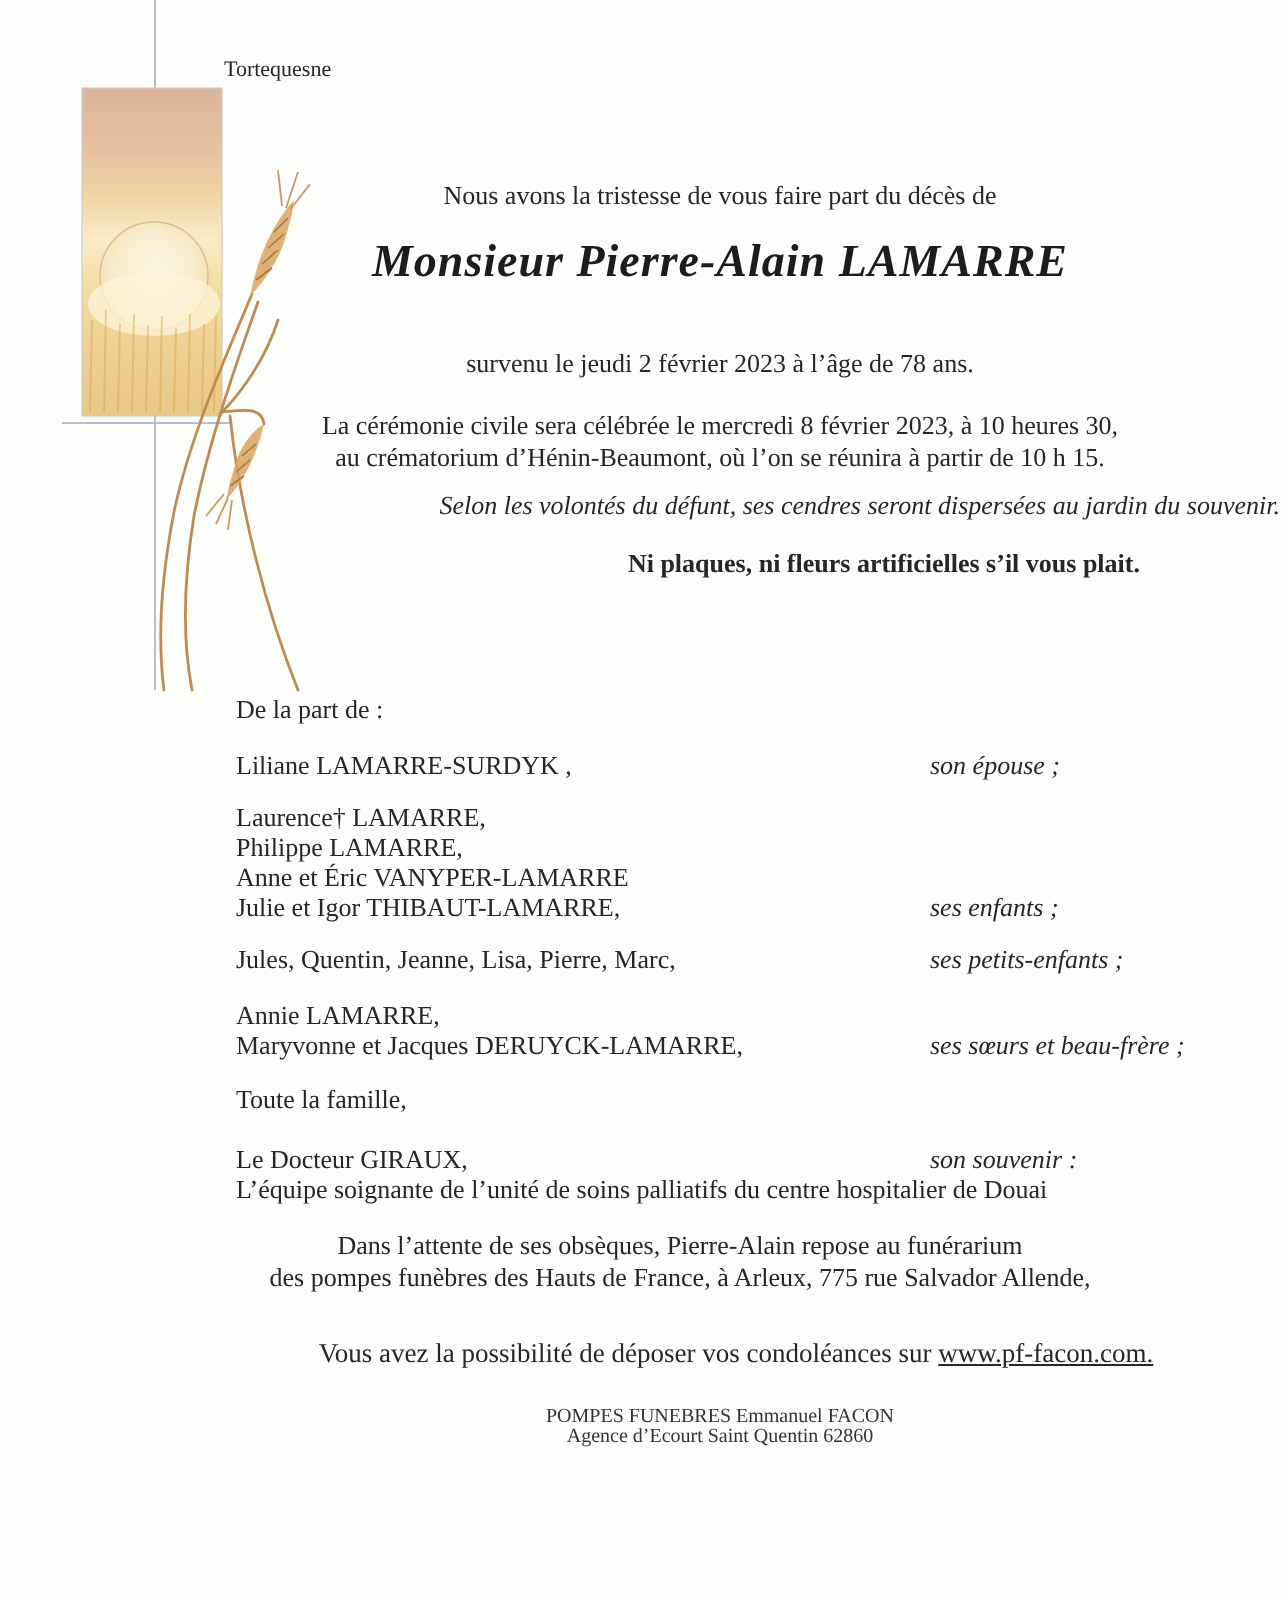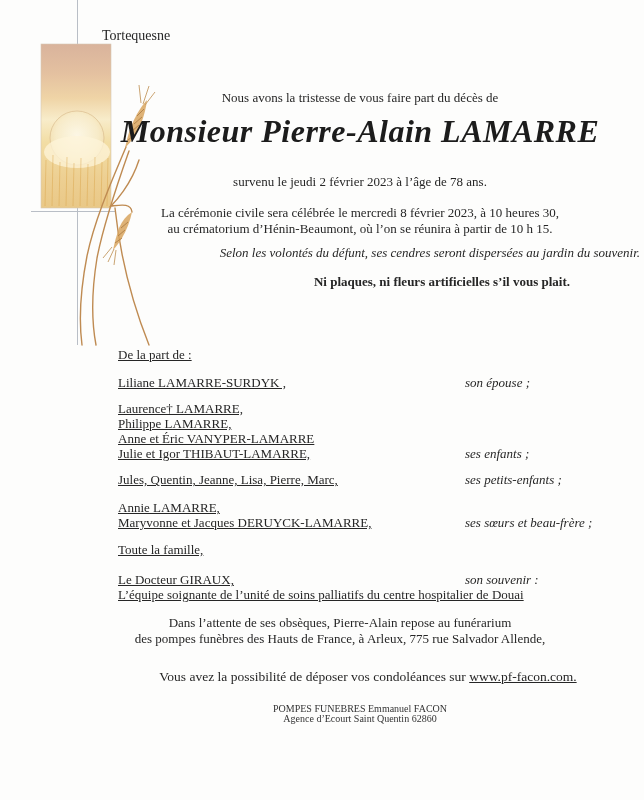--- a/index.html
+++ b/index.html
@@ -6,23 +6,23 @@
   body{
     width:644px;height:800px;position:relative;overflow:hidden;
     background:#fdfdfc;color:#262626;
     font-family:"Liberation Serif","DejaVu Serif",serif;
   }
   .abs{position:absolute;white-space:nowrap;}
   .band{position:absolute;left:80px;width:560px;text-align:center;}
   .fs{font-size:13px;line-height:15.5px;}
   .it{font-style:italic;text-align:right;}
   .b{font-weight:bold;}
-  .name{position:absolute;left:118px;font-size:13px;white-space:nowrap;text-decoration:underline;}
+  .name{position:absolute;left:118px;font-size:13px;white-space:nowrap;}
   .rel{position:absolute;left:465px;font-size:13px;font-style:italic;white-space:nowrap;}
-  .title{font-size:32px;line-height:30px;font-weight:bold;font-style:italic;letter-spacing:.5px;color:#1c1c1c;}
+  .title{font-size:23px;line-height:30px;font-weight:bold;font-style:italic;letter-spacing:.5px;color:#1c1c1c;}
   .url{text-decoration:underline;}
   .footer{font-size:10px;line-height:10.4px;color:#333;}
   .artwork{position:absolute;left:25px;top:0;}
 </style>
 </head>
 <body>
 
 <svg class="artwork" width="150" height="350" viewBox="0 0 150 350" aria-hidden="true">
   <defs>
     <linearGradient id="g-sky" x1="0" y1="0" x2="0" y2="1">
@@ -92,21 +92,21 @@
         <path d="M97,238 L90,243"></path>
     </g>
     <g stroke="#c49a62" stroke-width="0.9">
       <path d="M89,249 L83,262"></path>
         <path d="M91,250 L89,265"></path>
         <path d="M87,247 L78,258"></path>
     </g>
   </g>
 </svg>
 
-<div class="abs fs" style="left:102px;top:28px;font-size:14px">Tortequesne</div>
+<div class="abs fs" style="left:112px;top:28px;font-size:11px">Tortequesne</div>
 
 <div class="band fs" style="top:90px">Nous avons la tristesse de vous faire part du décès de</div>
 
 <div class="band title" style="top:116px">Monsieur Pierre-Alain LAMARRE</div>
 
 <div class="band fs" style="top:174px">survenu le jeudi 2 février 2023 à l’âge de 78 ans.</div>
 
 <div class="band fs" style="top:205px">
   <div>La cérémonie civile sera célébrée le mercredi 8 février 2023, à 10 heures 30,</div>
   <div>au crématorium d’Hénin-Beaumont, où l’on se réunira à partir de 10 h 15.</div>

